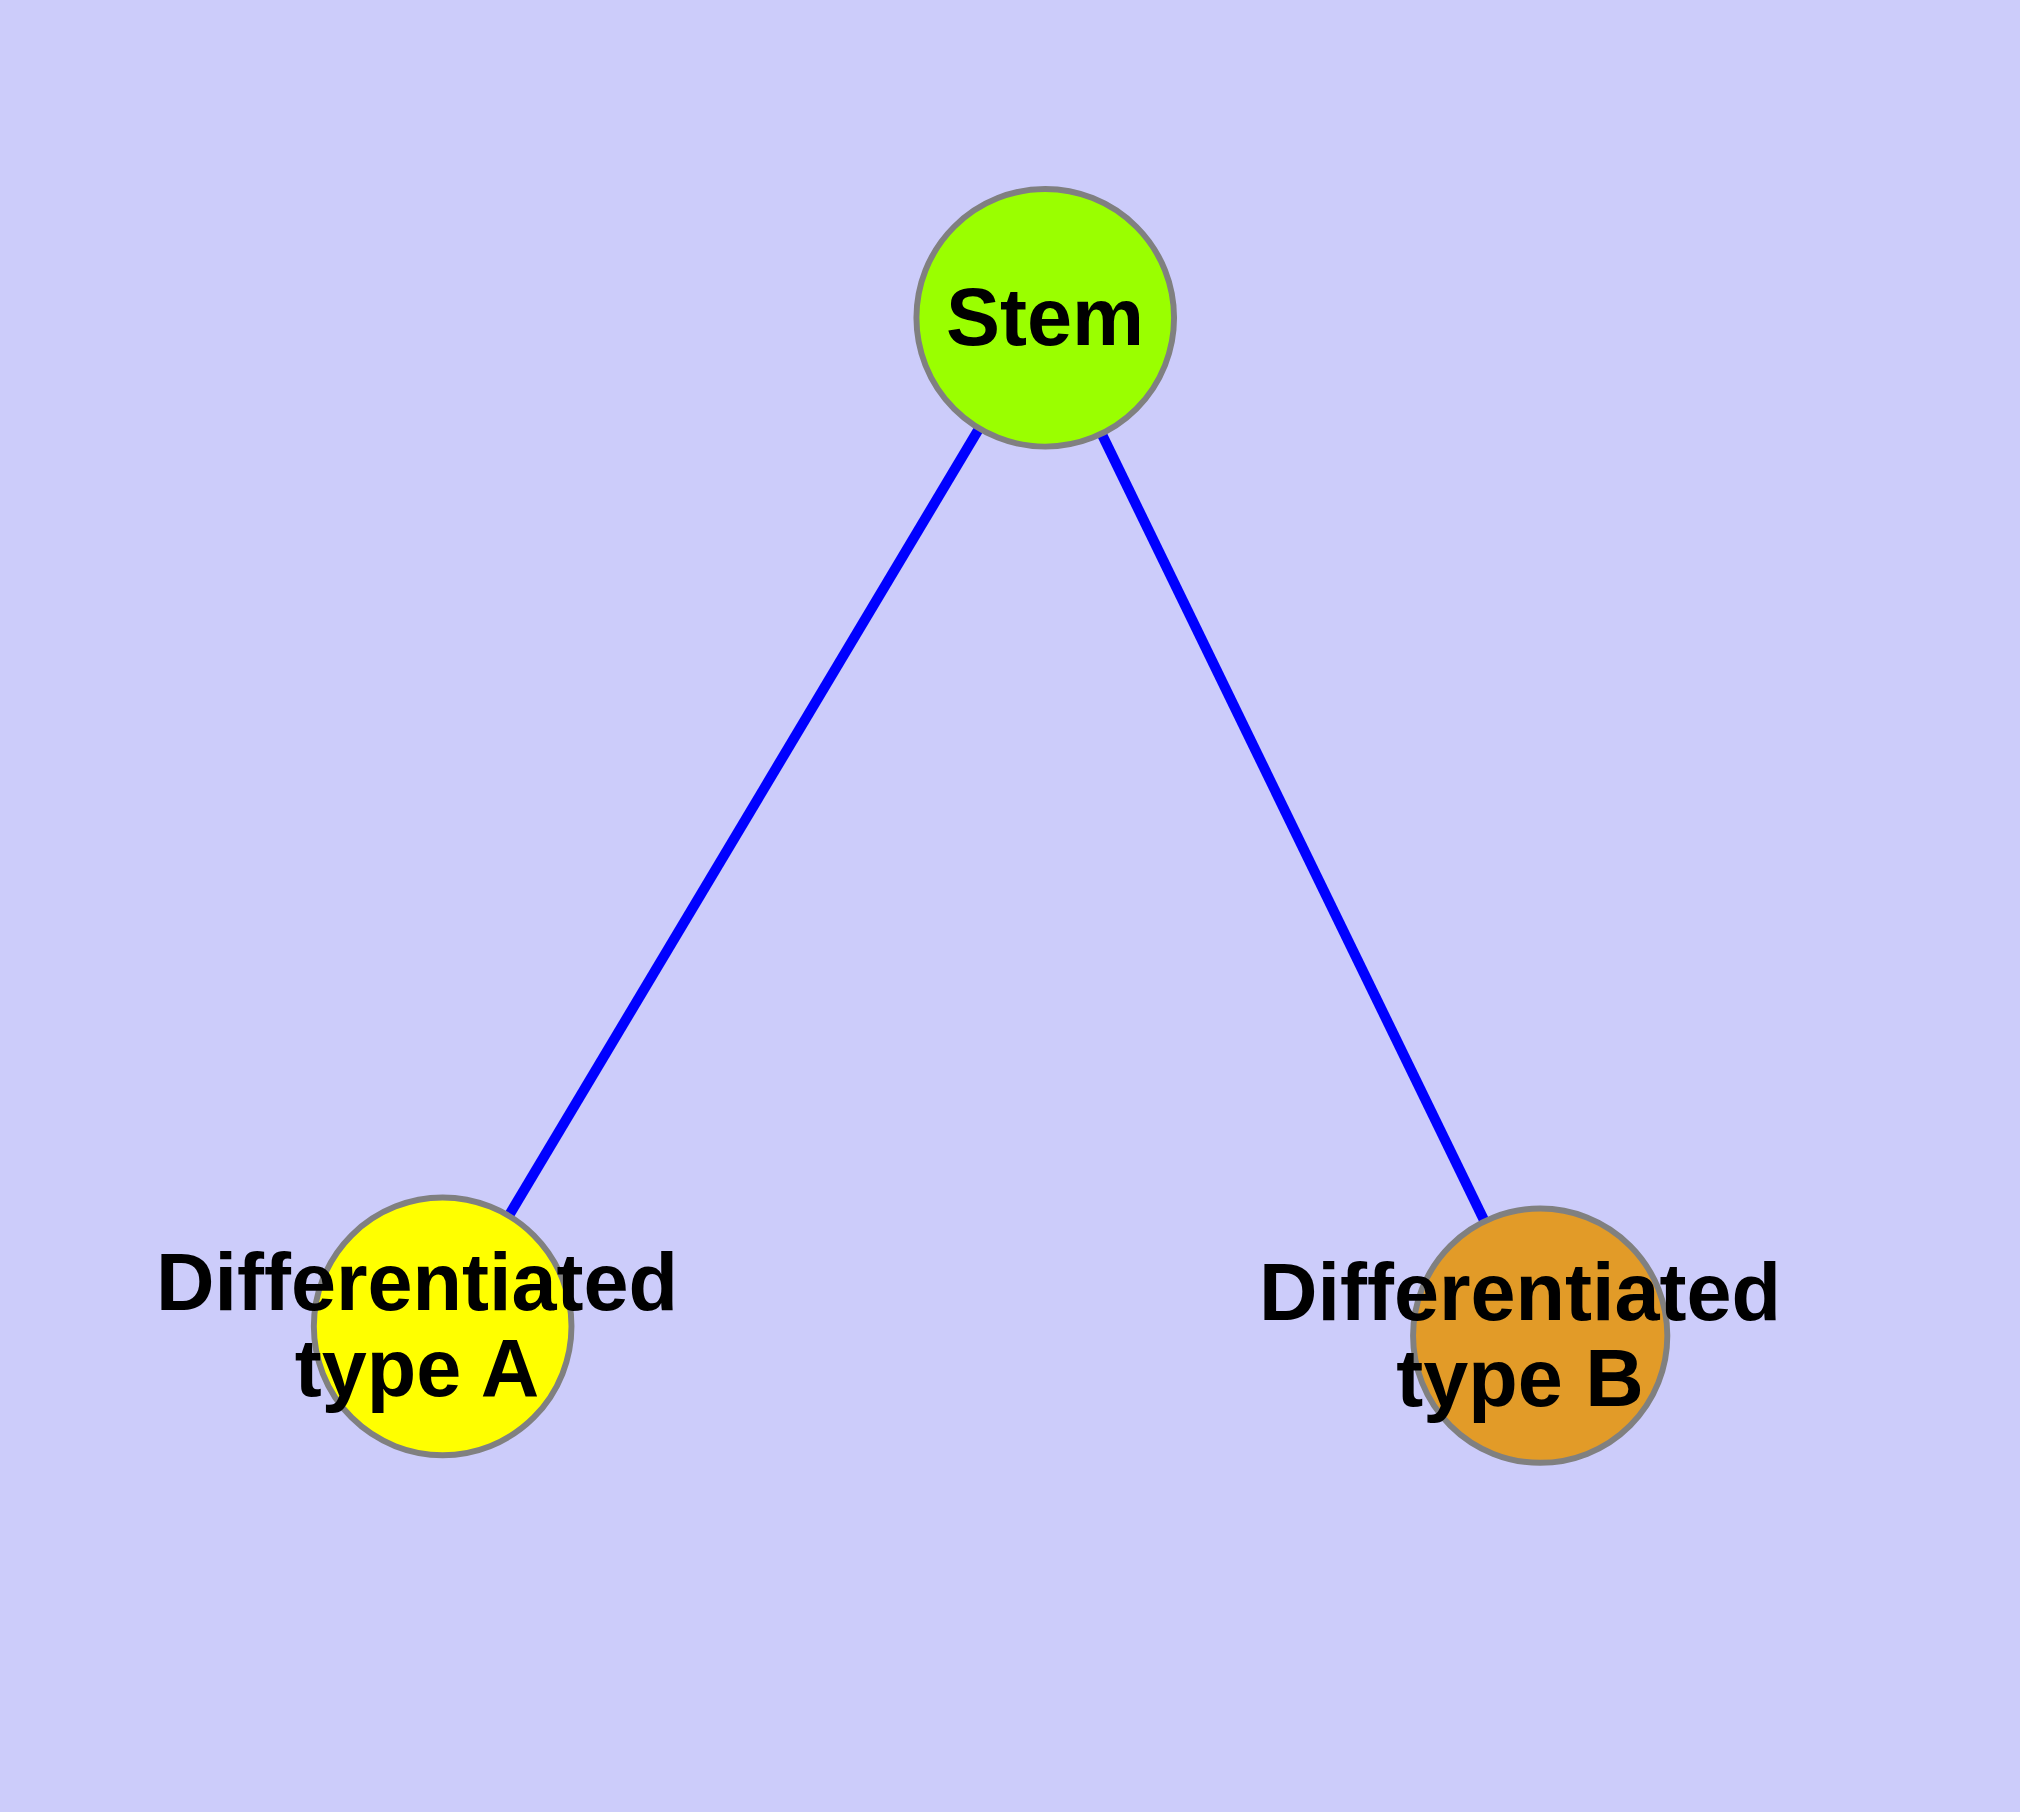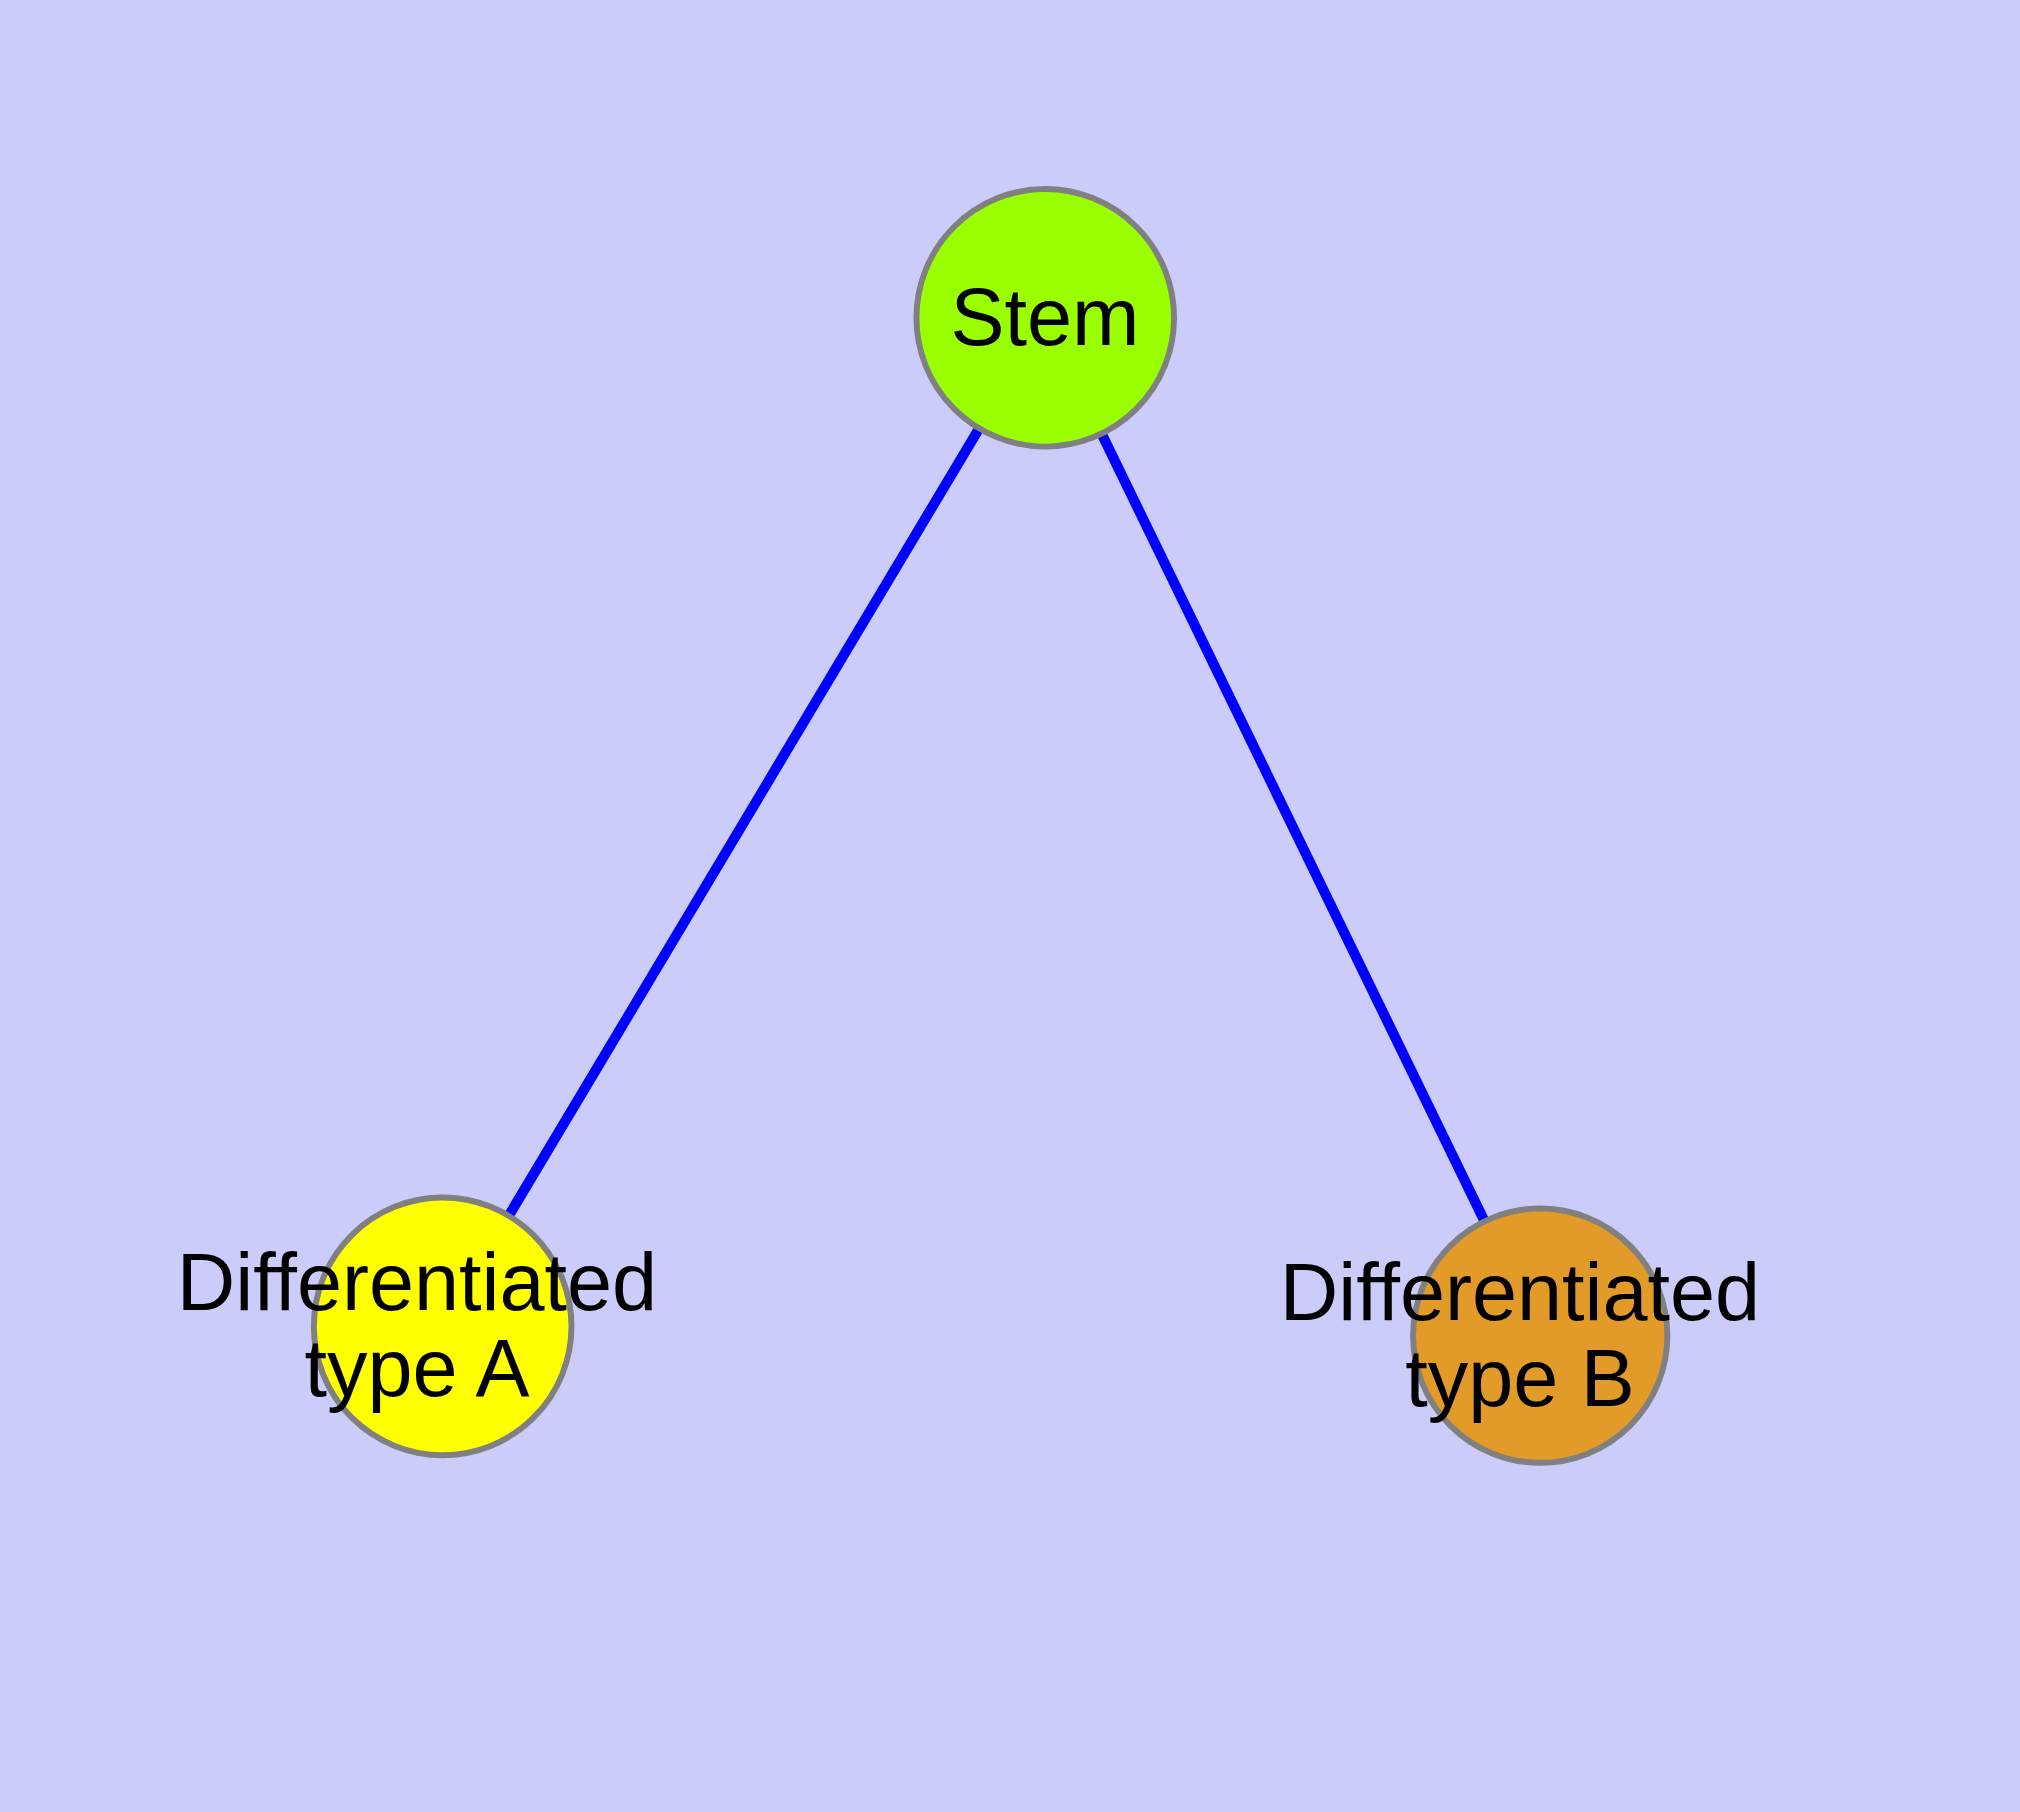--- a/index.html
+++ b/index.html
@@ -19,21 +19,21 @@
     position: absolute;
     left: 0;
     top: 0;
     width: 2021px;
     height: 1812px;
   }
   .node-label {
     position: absolute;
     text-align: center;
     font-family: "Liberation Sans", sans-serif;
-    font-weight: normal;
+    font-weight: bold;
     font-size: 81px;
     line-height: 1.06;
     color: #000000;
     white-space: pre;
     pointer-events: none;
     transform: translate(-50%, -50%);
   }
 </style>
 </head>
 <body>

